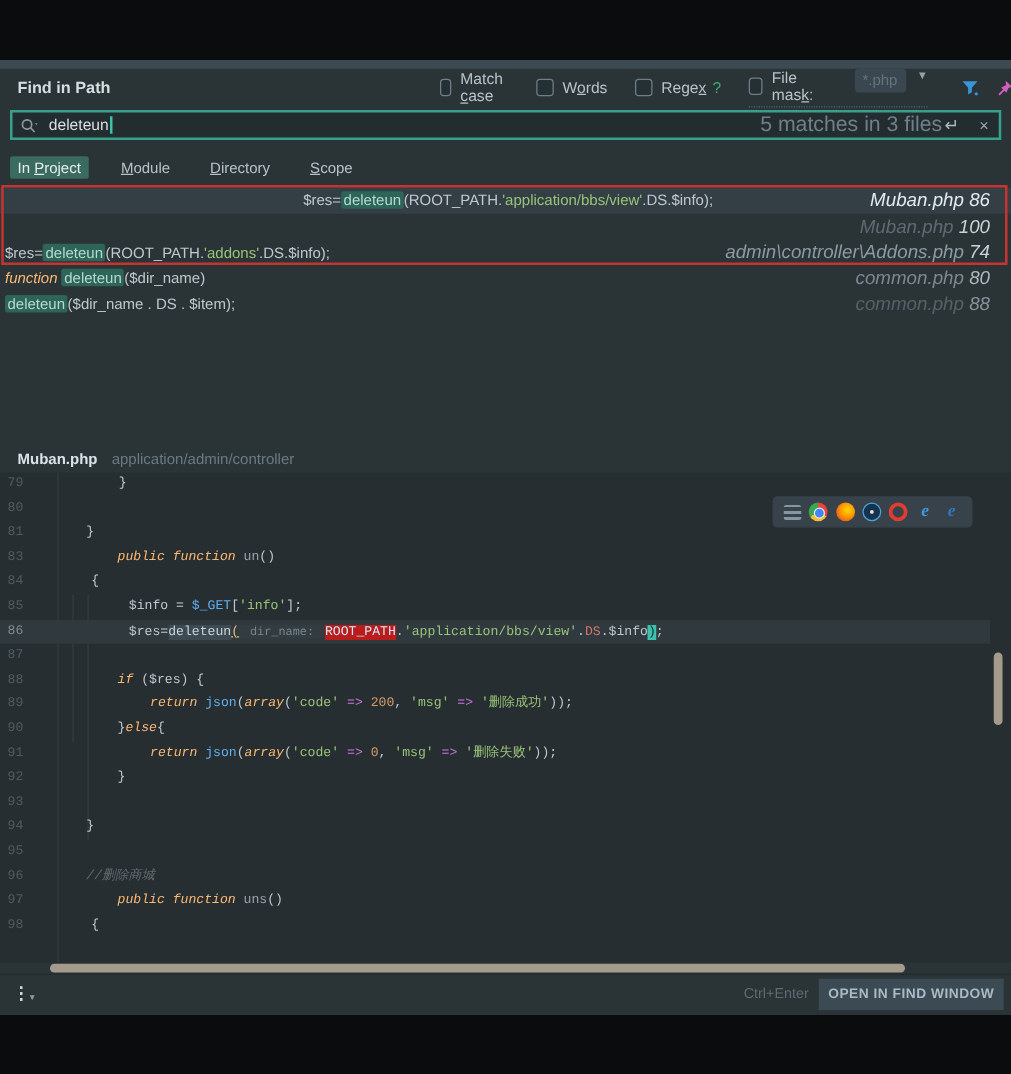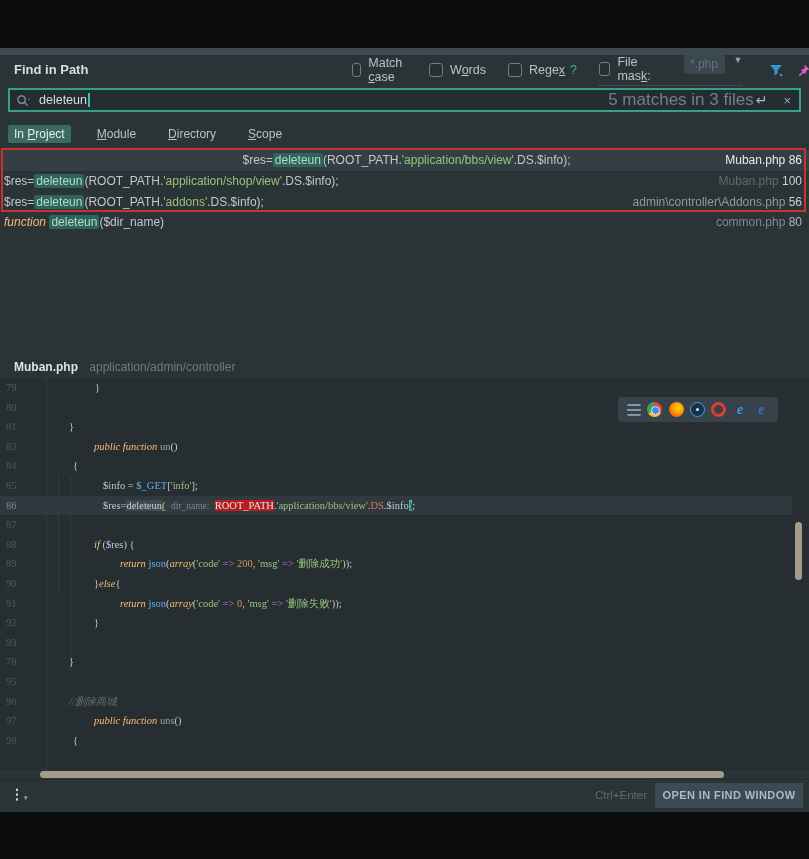--- a/index.html
+++ b/index.html
@@ -38,41 +38,41 @@
   .tabs { position:absolute; left:8px; top:76px; height:19px; display:flex; align-items:center; }
   .tab { font-size:12px; color:#b7c3cb; margin-right:20px; padding:2px 6px; border-radius:2px; }
   .tab u { text-decoration:underline; }
   .tab.sel { background:#3a6b5e; color:#e7efec; }
 
   
   .results { position:absolute; left:0; top:102px; width:809px; }
   .res-row { position:relative; height:20.7px; display:flex; align-items:center; font-size:12px; }
   .res-row.sel { background:#343f45;justify-content:center; }
   .res-code { margin-left:4px; white-space:pre; }
-  .res-file { position:absolute; right:7px; font-size:12px; white-space:pre; }
+  .res-file { position:absolute; right:17px; font-size:15px; white-space:pre;font-style:italic; }
   .red-rect { position:absolute; left:1px; top:100px; width:805px; height:64px;
               border:2px solid #c63431; pointer-events:none; z-index:5; }
 
   
   .seg-d{color:#bfc7ce} .seg-kw{color:#fdba74;font-style:italic} .seg-fn{color:#61afef}
   .seg-str{color:#98c379} .seg-num{color:#d19a66} .seg-cmt{color:#5f6b70;font-style:italic}
   .seg-const{color:#d5756b} .seg-op{color:#c678dd} .seg-dim{color:#99a4aa}
   .seg-hl{background:#2f6459;color:#b2dccf;border-radius:2px;padding:0 2px}
   .seg-selhl{background:#3e4a52;color:#c9d3d9}
   .seg-find{background:#b91c1c;color:#d6e7f5}
   .seg-paren{color:#e5c07b;text-decoration:underline}
   .seg-hint{background:#323c41;color:#7a868d;border-radius:3px;padding:0 3px;font-size:9.5px}
   .seg-caret{background:#3ec0ae;color:#10302b}
 
   
   .prev-header { position:absolute; left:14px; top:312px; font-size:12px; }
   .prev-file { font-weight:bold; color:#dbe3e8; }
   .prev-path { color:#6b7a83; margin-left:8px; font-weight:normal; }
   .editor { position:absolute; left:0; top:330px; width:809px; height:392px; background:#272e31;
-            font-family:Liberation Serif, serif; font-size:10.5px; }
+            font-family:Liberation Mono, monospace; font-size:10.5px; }
   .ed-line { position:relative; height:19.6px; line-height:19.6px; white-space:pre; }
   .ed-line.cur { background:#30393e; width:792px; }
   .gutter { position:absolute; left:6px; color:#4e5b61; }
   .ed-line.cur .gutter { color:#7e8a90; }
   .code { position:absolute; top:0; }
   .guide { position:absolute; width:1px; background:#333d41; }
 
   
   .btoolbar { position:absolute; left:618px; top:349px; width:160px; height:25px; background:#37424a;
               border-radius:4px; display:flex; align-items:center; justify-content:space-around; padding:0 6px; }
@@ -169,30 +169,33 @@
         <span class="tab"><u>D</u>irectory</span>
         <span class="tab"><u>S</u>cope</span>
       </div>
 
     <div class="results" id="results">
         <div class="res-row sel">
           <span class="res-code"><span class="seg-d">$res=</span><span class="seg-hl">deleteun</span><span class="seg-d">(ROOT_PATH.</span><span class="seg-str">'application/bbs/view'</span><span class="seg-d">.DS.$info);</span></span>
           <span class="res-file"><span style="color: rgb(228, 235, 239);">Muban.php </span><span style="color: rgb(228, 235, 239);">86</span></span>
         </div>
         <div class="res-row">
-          <span class="res-code"><span class="seg-d">$res=</span><span class="seg-hl">deleteun</span><span class="seg-d">(ROOT_PATH.</span><span class="seg-str">'application/shop/view'</span><span class="seg-d">.DS.$info);</span></span>
           <span class="res-file"><span style="color: rgb(94, 107, 114);">Muban.php </span><span style="color: rgb(200, 210, 216);">100</span></span>
         </div>
         <div class="res-row">
           <span class="res-code"><span class="seg-d">$res=</span><span class="seg-hl">deleteun</span><span class="seg-d">(ROOT_PATH.</span><span class="seg-str">'addons'</span><span class="seg-d">.DS.$info);</span></span>
-          <span class="res-file"><span style="color: rgb(140, 154, 163);">admin\controller\Addons.php </span><span style="color: rgb(200, 210, 216);">56</span></span>
+          <span class="res-file"><span style="color: rgb(140, 154, 163);">admin\controller\Addons.php </span><span style="color: rgb(200, 210, 216);">74</span></span>
         </div>
         <div class="res-row">
           <span class="res-code"><span class="seg-kw">function </span><span class="seg-hl">deleteun</span><span class="seg-d">($dir_name)</span></span>
           <span class="res-file"><span style="color: rgb(124, 137, 147);">common.php </span><span style="color: rgb(174, 185, 192);">80</span></span>
+        </div>
+        <div class="res-row">
+          <span class="res-code"><span class="seg-hl">deleteun</span><span class="seg-d">($dir_name . DS . $item);</span></span>
+          <span class="res-file"><span style="color: rgb(85, 98, 106);">common.php </span><span style="color: rgb(135, 148, 156);">88</span></span>
         </div>
       </div>
     <div class="red-rect"></div>
 
     <div class="prev-header">
       <span class="prev-file">Muban.php</span>
       <span class="prev-path">application/admin/controller</span>
     </div>
 
     <div class="editor" id="editor">
@@ -206,21 +209,21 @@
         <div class="ed-line"><span class="gutter">84</span><span class="code" style="left: 73px;"><span class="seg-d">{</span></span></div>
         <div class="ed-line"><span class="gutter">85</span><span class="code" style="left: 103px;"><span class="seg-d">$info = </span><span class="seg-fn">$_GET</span><span class="seg-d">[</span><span class="seg-str">'info'</span><span class="seg-d">];</span></span></div>
         <div class="ed-line cur"><span class="gutter">86</span><span class="code" style="left: 103px;"><span class="seg-d">$res=</span><span class="seg-selhl">deleteun</span><span class="seg-paren">(</span><span class="seg-hint"> dir_name: </span><span class="seg-find">ROOT_PATH</span><span class="seg-d">.</span><span class="seg-str">'application/bbs/view'</span><span class="seg-d">.</span><span class="seg-const">DS</span><span class="seg-d">.</span><span class="seg-d">$info</span><span class="seg-caret">)</span><span class="seg-d">;</span></span></div>
         <div class="ed-line"><span class="gutter">87</span><span class="code" style="left: 0px;"></span></div>
         <div class="ed-line"><span class="gutter">88</span><span class="code" style="left: 94px;"><span class="seg-kw">if</span><span class="seg-d"> ($res) {</span></span></div>
         <div class="ed-line"><span class="gutter">89</span><span class="code" style="left: 120px;"><span class="seg-kw">return</span><span class="seg-d"> </span><span class="seg-fn">json</span><span class="seg-d">(</span><span class="seg-kw">array</span><span class="seg-d">(</span><span class="seg-str">'code'</span><span class="seg-d"> </span><span class="seg-op">=&gt;</span><span class="seg-d"> </span><span class="seg-num">200</span><span class="seg-d">, </span><span class="seg-str">'msg'</span><span class="seg-d"> </span><span class="seg-op">=&gt;</span><span class="seg-d"> </span><span class="seg-str">'删除成功'</span><span class="seg-d">));</span></span></div>
         <div class="ed-line"><span class="gutter">90</span><span class="code" style="left: 94px;"><span class="seg-d">}</span><span class="seg-kw">else</span><span class="seg-d">{</span></span></div>
         <div class="ed-line"><span class="gutter">91</span><span class="code" style="left: 120px;"><span class="seg-kw">return</span><span class="seg-d"> </span><span class="seg-fn">json</span><span class="seg-d">(</span><span class="seg-kw">array</span><span class="seg-d">(</span><span class="seg-str">'code'</span><span class="seg-d"> </span><span class="seg-op">=&gt;</span><span class="seg-d"> </span><span class="seg-num">0</span><span class="seg-d">, </span><span class="seg-str">'msg'</span><span class="seg-d"> </span><span class="seg-op">=&gt;</span><span class="seg-d"> </span><span class="seg-str">'删除失败'</span><span class="seg-d">));</span></span></div>
         <div class="ed-line"><span class="gutter">92</span><span class="code" style="left: 94px;"><span class="seg-d">}</span></span></div>
         <div class="ed-line"><span class="gutter">93</span><span class="code" style="left: 0px;"></span></div>
-        <div class="ed-line"><span class="gutter">78</span><span class="code" style="left: 69px;"><span class="seg-d">}</span></span></div>
+        <div class="ed-line"><span class="gutter">94</span><span class="code" style="left: 69px;"><span class="seg-d">}</span></span></div>
         <div class="ed-line"><span class="gutter">95</span><span class="code" style="left: 0px;"></span></div>
         <div class="ed-line"><span class="gutter">96</span><span class="code" style="left: 69px;"><span class="seg-cmt">//删除商城</span></span></div>
         <div class="ed-line"><span class="gutter">97</span><span class="code" style="left: 94px;"><span class="seg-kw">public function </span><span class="seg-dim">uns</span><span class="seg-d">()</span></span></div>
         <div class="ed-line"><span class="gutter">98</span><span class="code" style="left: 73px;"><span class="seg-d">{</span></span></div>
       </div>
     <div class="btoolbar" id="btoolbar">
         <span class="bicon lines"></span>
         <span class="bicon chrome"></span>
         <span class="bicon firefox"></span>
         <span class="bicon safari"></span>

